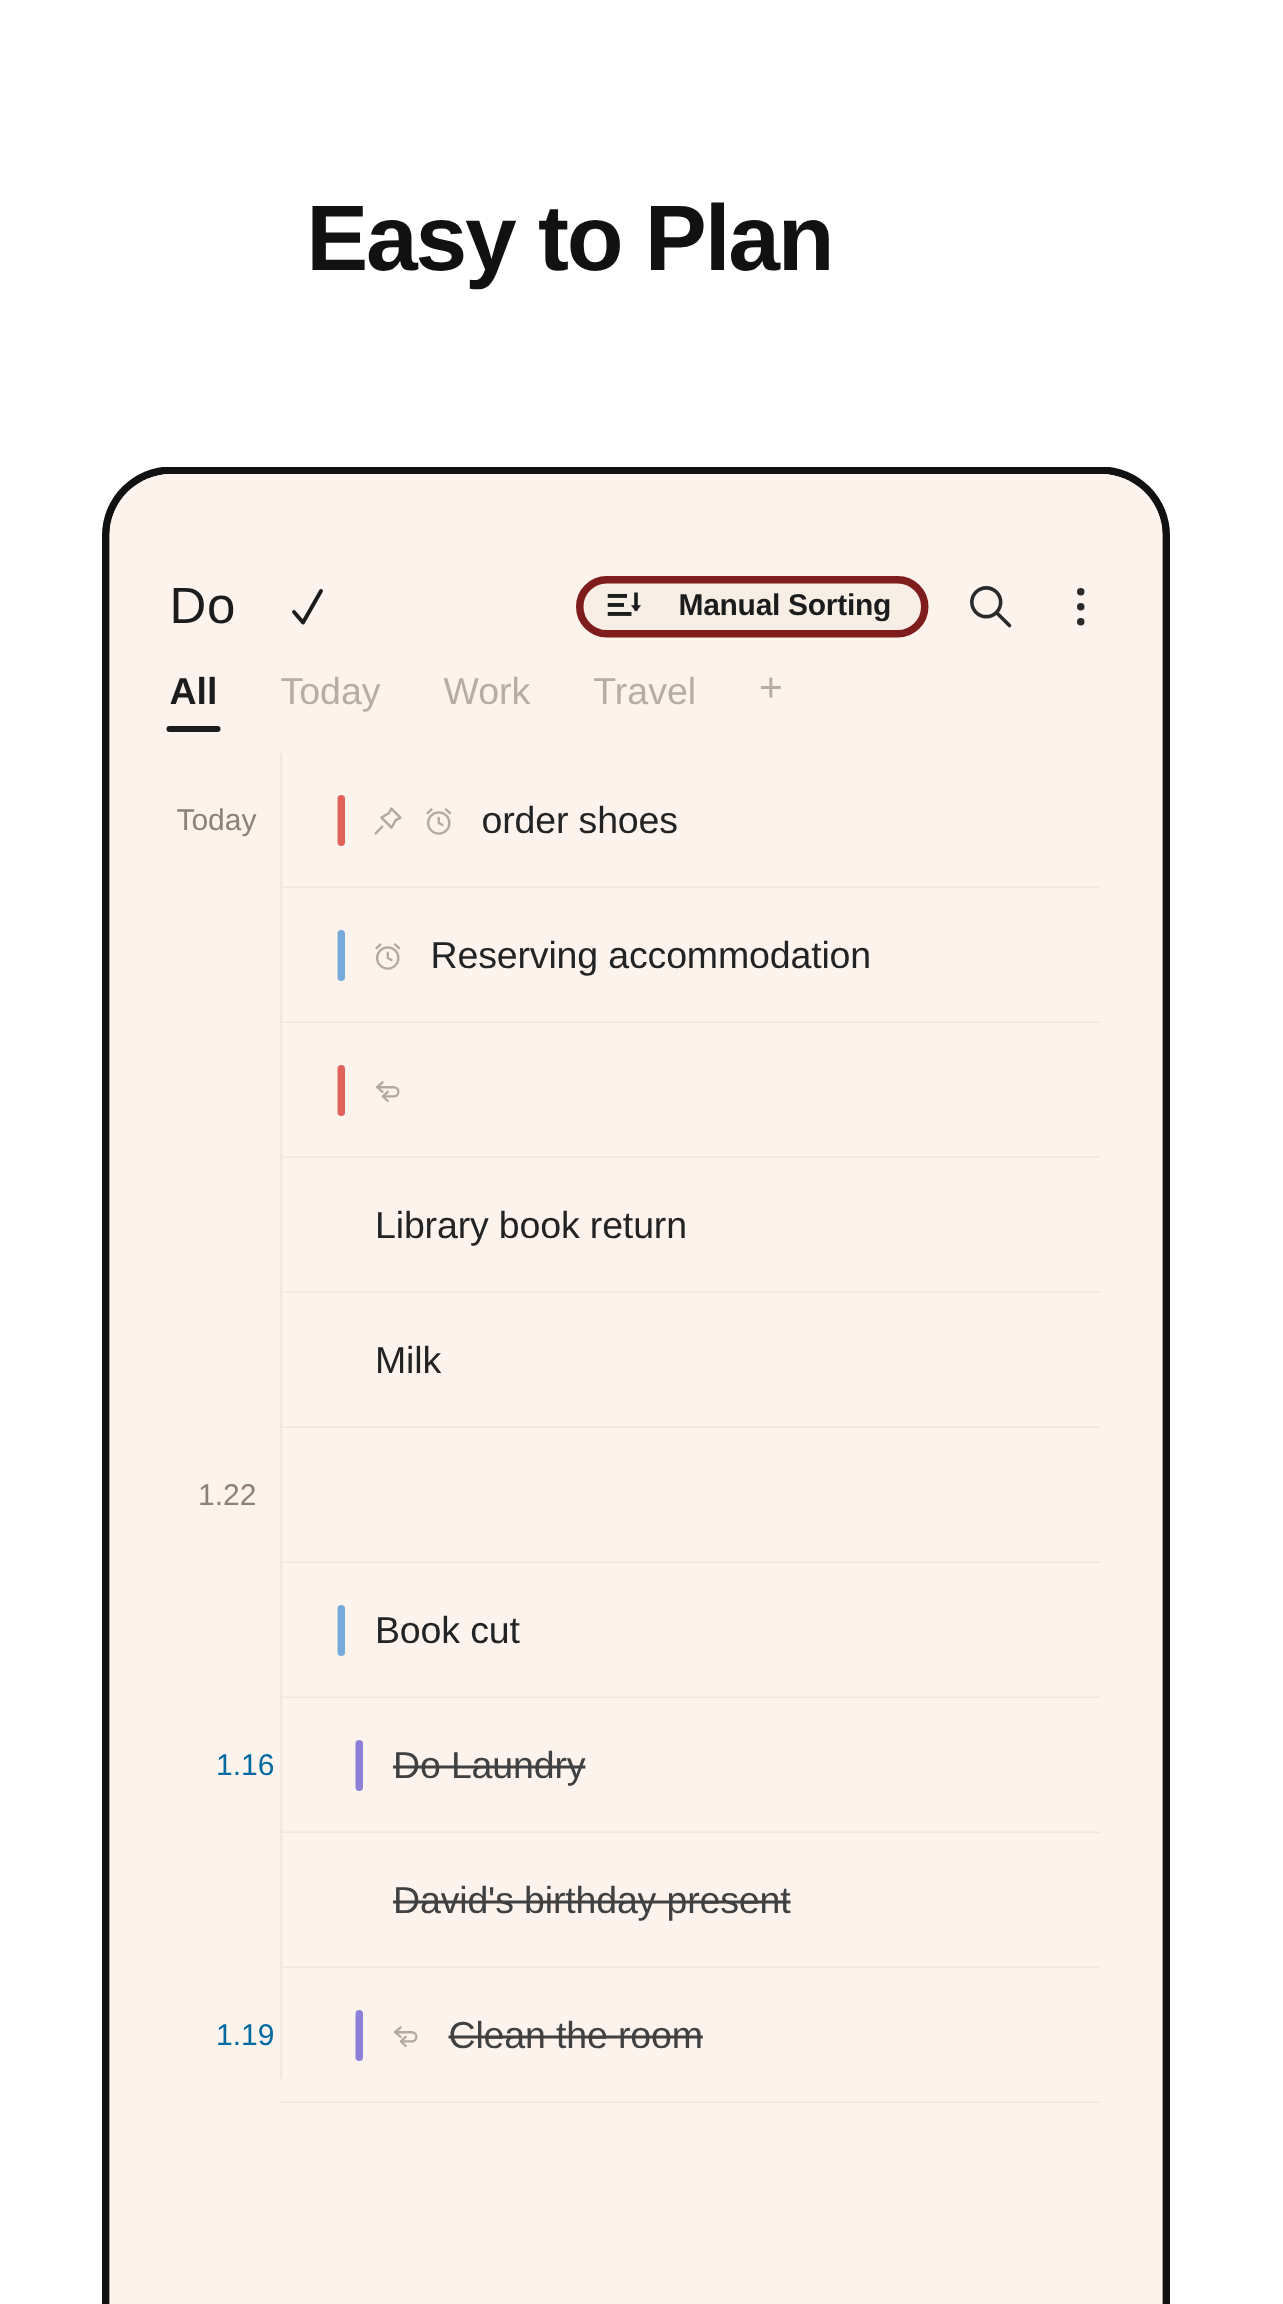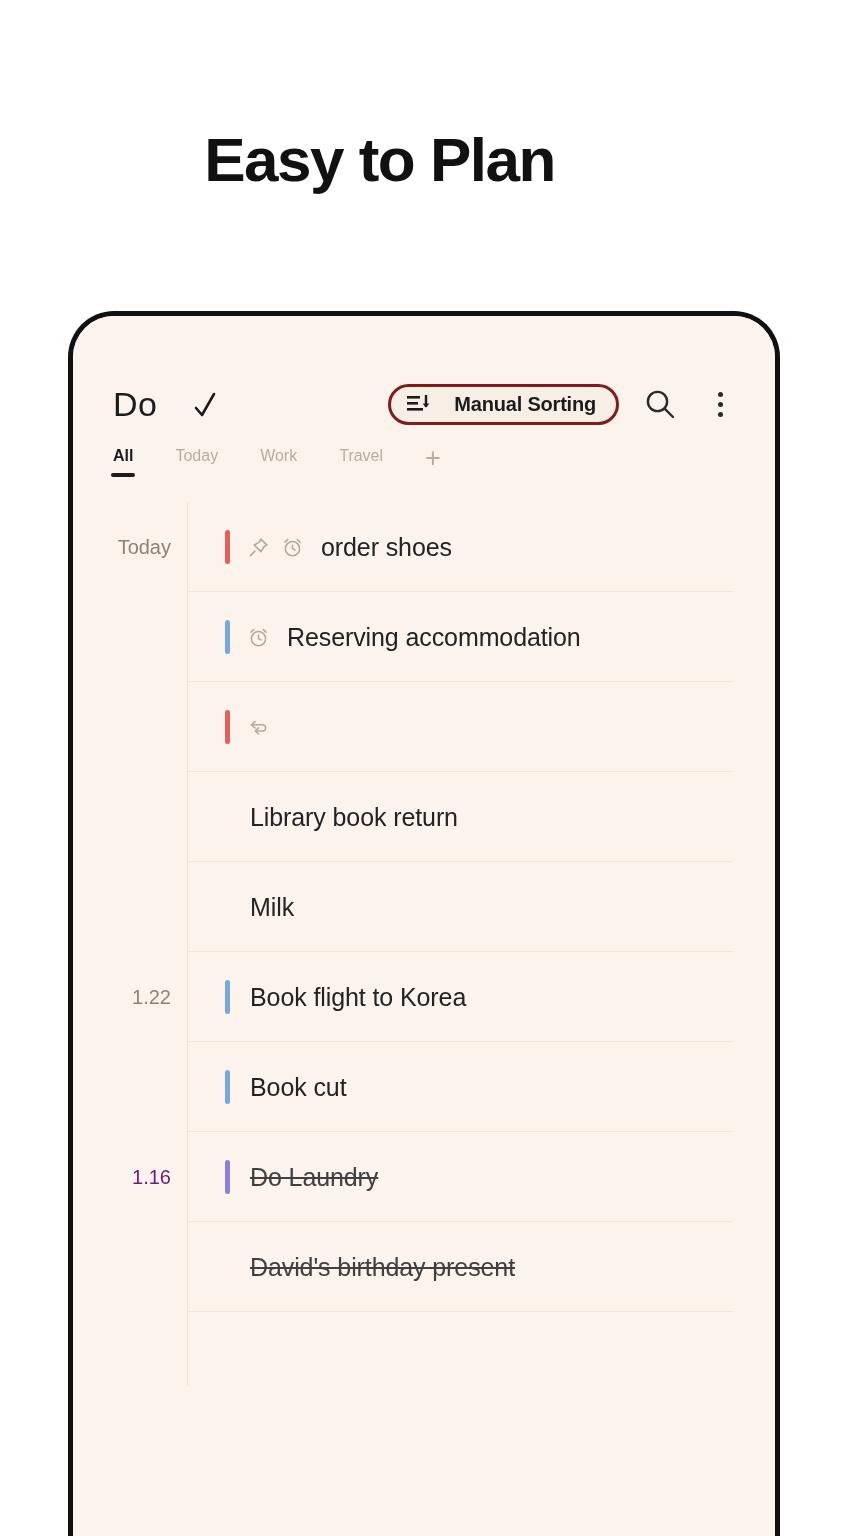--- a/index.html
+++ b/index.html
@@ -64,21 +64,21 @@
     display:flex;align-items:center;
     margin-right:36px;
     gap:22px;
   }
   .sort-pill{
     display:flex;align-items:center;gap:24px;
     height:41px;
     padding:0 20px 0 16px;
     border-radius:22px;
     background:#f7eee6;
-    border:3px solid #7f1d1d;
+    border:5px solid #7f1d1d;
     box-sizing:border-box;
   }
   .sort-pill-label{
     font-size:20px;
     font-weight:bold;
     color:#1c1c1c;
     letter-spacing:-0.2px;
     white-space:nowrap;
   }
   .icon-btn{
@@ -91,21 +91,21 @@
   }
   .dots i{display:block;width:5px;height:5px;border-radius:50%;background:#2a2a2a;}
   
   .tabs{
     position:absolute;
     top:131px;left:40px;right:0;height:52px;
     display:flex;align-items:flex-start;
   }
   .tab{
     position:relative;
-    font-size:16px;
+    font-size:25px;
     color:#b9ada3;
     padding:0 0 12px 0;
     margin-right:42px;
     white-space:nowrap;
   }
   .tab.active{
     color:#1c1c1c;
     font-weight:bold;
   }
   .tab.active:after{
@@ -146,21 +146,21 @@
   }
   .date-cell{
     width:114px;
     box-sizing:border-box;
     padding-right:16px;
     text-align:right;
     font-size:20px;
     color:#8d8279;
     white-space:nowrap;
   }
-  .date-cell.muted{color:#701a75;}
+  .date-cell.muted{color:#0369a1;margin-left:12px;}
   .task-cell{
     flex:1;
     display:flex;align-items:center;
     padding-left:16px;
     min-width:0;
   }
   .prio{
     width:5px;height:34px;
     border-radius:3px;
     margin-left:22px;
@@ -325,24 +325,20 @@
       <div class="row">
         <div class="date-cell"></div>
         <div class="task-cell">
           <div class="no-prio-pad"></div>
           <div class="task-text no-icons">Milk</div>
         </div>
       </div>
 
       <div class="row">
         <div class="date-cell">1.22</div>
-        <div class="task-cell">
-          <div class="prio" style="background:#76aadd"></div>
-          <div class="task-text no-icons">Book flight to Korea</div>
-        </div>
       </div>
 
       <div class="row">
         <div class="date-cell"></div>
         <div class="task-cell">
           <div class="prio" style="background:#76aadd"></div>
           <div class="task-text no-icons">Book cut</div>
         </div>
       </div>
 
@@ -355,16 +351,34 @@
       </div>
 
       <div class="row">
         <div class="date-cell muted"></div>
         <div class="task-cell">
           <div class="no-prio-pad"></div>
           <div class="task-text no-icons done">David's birthday present</div>
         </div>
       </div>
 
+      <div class="row">
+        <div class="date-cell muted">1.19</div>
+        <div class="task-cell">
+          <div class="prio" style="background:#8d80d8"></div>
+          <div class="task-icons">
+            <span>
+              <svg width="23" height="23" viewBox="0 0 24 24">
+                <g stroke="#b5a99e" stroke-width="1.6" fill="none" stroke-linecap="round" stroke-linejoin="round">
+                  <path d="M5 9.2 H16.2 A3.2 3.2 0 0 1 16.2 15.6 H9"></path>
+                  <path d="M8.4 5.8 L4.6 9.2 L8.4 12.4"></path>
+                  <path d="M12 12.4 L8.6 15.6 L12 18.8"></path>
+                </g>
+              </svg>
+            </span>
+          </div>
+          <div class="task-text done">Clean the room</div>
+        </div>
+      </div>
 
     </div>
   </div>
 </div>
 
 </body></html>

